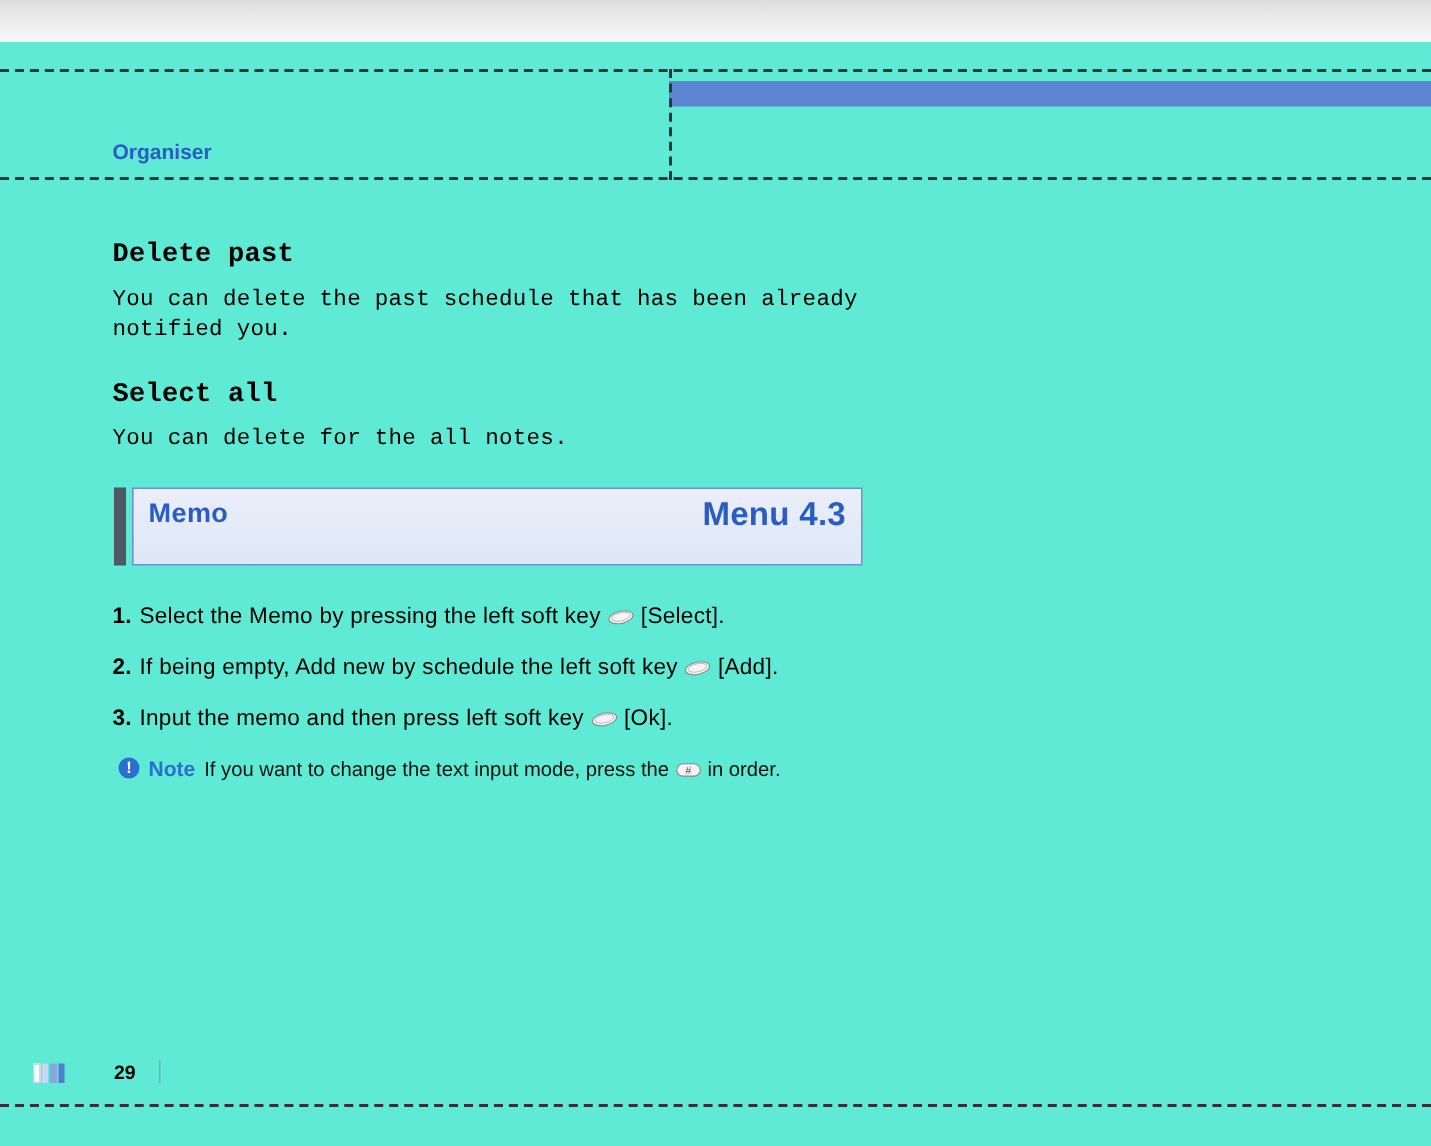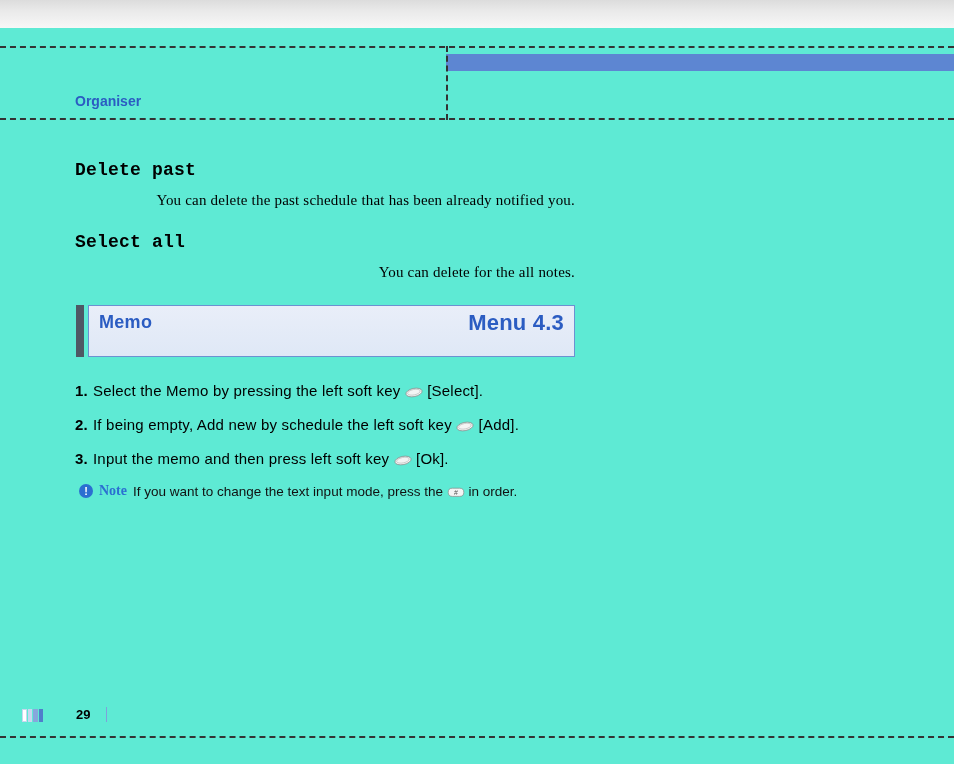--- a/index.html
+++ b/index.html
@@ -75,23 +75,22 @@
     font-size: 18px;
     font-weight: bold;
     margin-bottom: 10px;
     font-family: Liberation Mono, monospace;
     letter-spacing: 0.2px;
   }
   p.body {
     font-size: 15px;
     line-height: 1.35;
     margin-bottom: 22px;
-    font-family: Liberation Serif, serif;
-    letter-spacing: 0.2px;
-    text-align: right;
+    font-family: Liberation Mono, monospace;
+    letter-spacing: 0.2px;
   }
   .menu-box {
     position: relative;
     border: 1px solid #6d91d1;
     background: linear-gradient(to bottom, #e9eef9, #dfe8f6);
     padding: 4px 10px 20px 10px;
     margin-bottom: 14px;
     margin-left: 13px;
     display: flex;
     justify-content: space-between;
@@ -166,21 +165,20 @@
     align-items: center;
     justify-content: center;
     flex: none;
     margin-top: 1px;
   }
   .note-label {
     font-weight: bold;
     font-size: 14px;
     color: #2b6fd1;
     flex: none;
-    font-family: Liberation Serif, serif;
   }
   .note-text {
     font-size: 13.5px;
     line-height: 1.35;
     color: #111;
   }
   .footer-pagenum {
     position: absolute;
     bottom: 42px;
     left: 76px;

